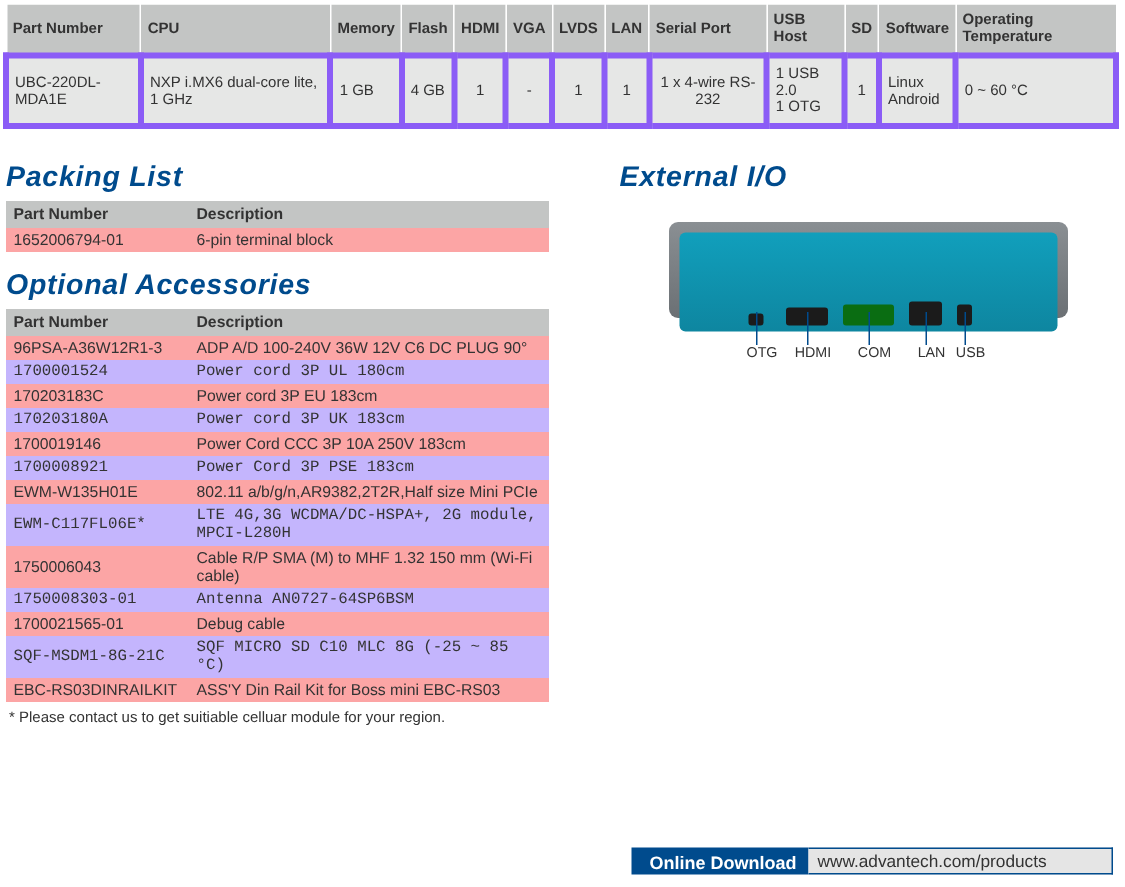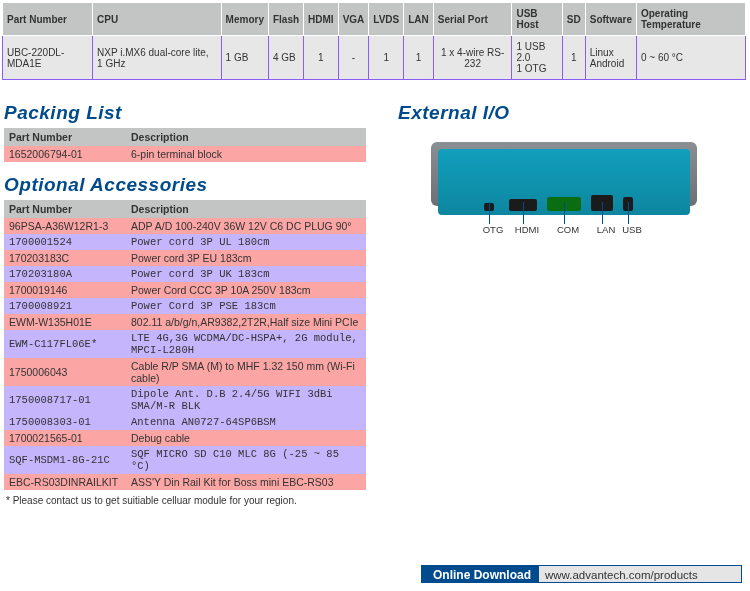--- a/index.html
+++ b/index.html
@@ -26,35 +26,35 @@
   
   table.ordering{
     width:744px;border-collapse:collapse;margin:2px 0 0 2px;
     font-size:10px;
   }
   table.ordering th{
     background:#c3c5c4;font-weight:700;padding:5px 4px;text-align:left;
     border:1px solid #fff;vertical-align:middle;
   }
   table.ordering td{
-    background:#e6e7e6;padding:5px 4px;border:1px solid #8b5cf6;vertical-align:middle;
+    background:#e6e7e6;padding:5px 4px;border:4px solid #8b5cf6;vertical-align:middle;
   }
   
   table.twocol{
     width:362px;border-collapse:collapse;margin-left:4px;
     font-size:10.5px;
   }
   table.twocol th{
     background:#c3c5c4;font-weight:700;padding:3px 5px;text-align:left;
   }
   table.twocol td{padding:2px 5px;}
   table.twocol tr.odd td{background:#fca5a5;}
   table.twocol tr.even td{background:#c4b5fd;font-family:Liberation Mono, monospace;}
   
-  .row{display:flex;align-items:flex-start;}
+  .row{display:flex;align-items:flex-start;gap:15px;}
   .right-col{margin-left:14px;}
   
   .device{
     position:relative;width:266px;height:80px;margin:18px auto 0 auto;
   }
   .device .outer{
     width:266px;height:64px;border-radius:6px;
     background:linear-gradient(#8a8f93,#6b7074);
     position:absolute;top:0;left:0;
   }
@@ -188,24 +188,20 @@
             <td>EWM-W135H01E</td>
             <td>802.11 a/b/g/n,AR9382,2T2R,Half size Mini PCIe</td>
           </tr>
           <tr class="even">
             <td>EWM-C117FL06E*</td>
             <td>LTE 4G,3G WCDMA/DC-HSPA+, 2G module, MPCI-L280H</td>
           </tr>
           <tr class="odd">
             <td>1750006043</td>
             <td>Cable R/P SMA (M) to MHF 1.32 150 mm (Wi-Fi cable)</td>
-          </tr>
-          <tr class="even">
-            <td>1750008717-01</td>
-            <td>Dipole Ant. D.B 2.4/5G WIFI 3dBi SMA/M-R BLK</td>
           </tr>
           <tr class="even">
             <td>1750008303-01</td>
             <td>Antenna AN0727-64SP6BSM</td>
           </tr>
           <tr class="odd">
             <td>1700021565-01</td>
             <td>Debug cable</td>
           </tr>
           <tr class="even">

